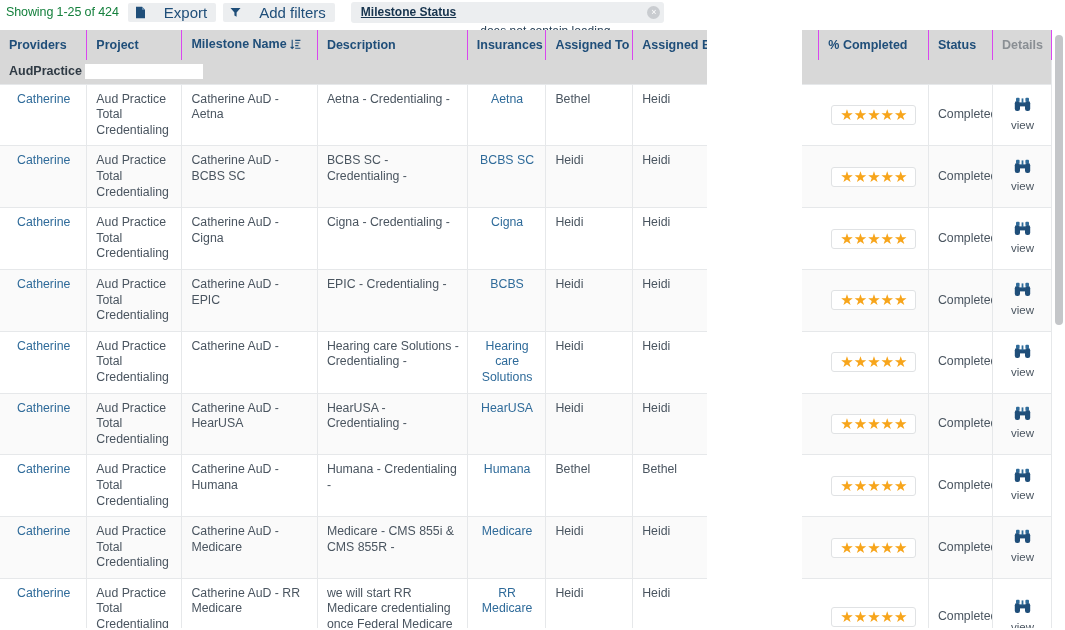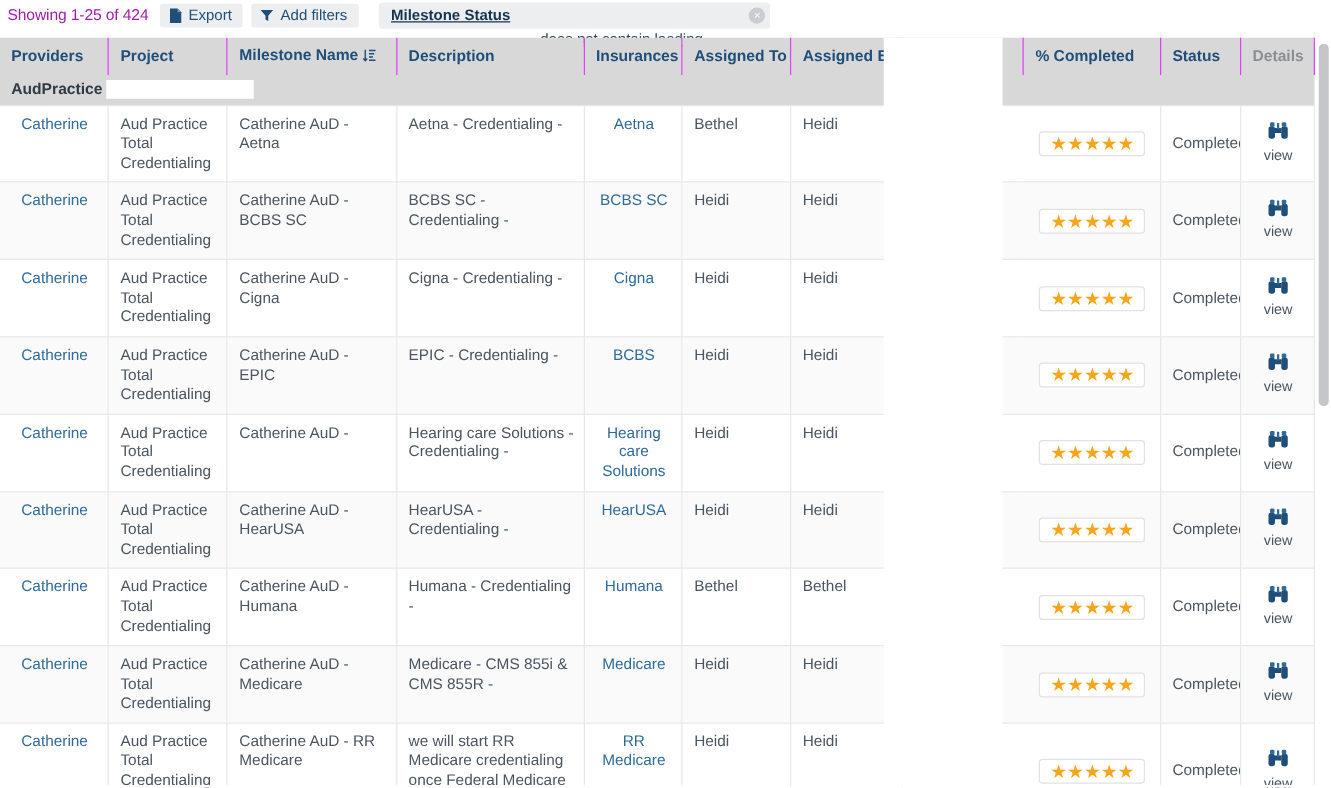--- a/index.html
+++ b/index.html
@@ -22,36 +22,36 @@
     height: 24px;
     display: flex;
     align-items: center;
     padding: 0 8px 0 6px;
     box-sizing: border-box;
     position: relative;
     background: #ffffff;
   }
   .showing-text {
     font-size: 12.5px;
-    color: #a21caf;
+    color: #15803d;
     white-space: nowrap;
     margin-right: 9px;
     letter-spacing: -0.1px;
   }
   .tbtn {
     height: 19px;
     display: inline-flex;
     align-items: center;
-    gap: 5px;
+    gap: 18px;
     padding: 0 9px 0 7px;
     background: #eceef0;
     border: none;
     border-radius: 2px;
     color: #1f4e79;
-    font-size: 12px;
+    font-size: 15px;
     font-family: "Liberation Sans", sans-serif;
     margin-right: 7px;
     cursor: pointer;
     white-space: nowrap;
   }
   .tbtn svg { display: block; }
 
   .filter-chip {
     height: 21px;
     display: inline-flex;

